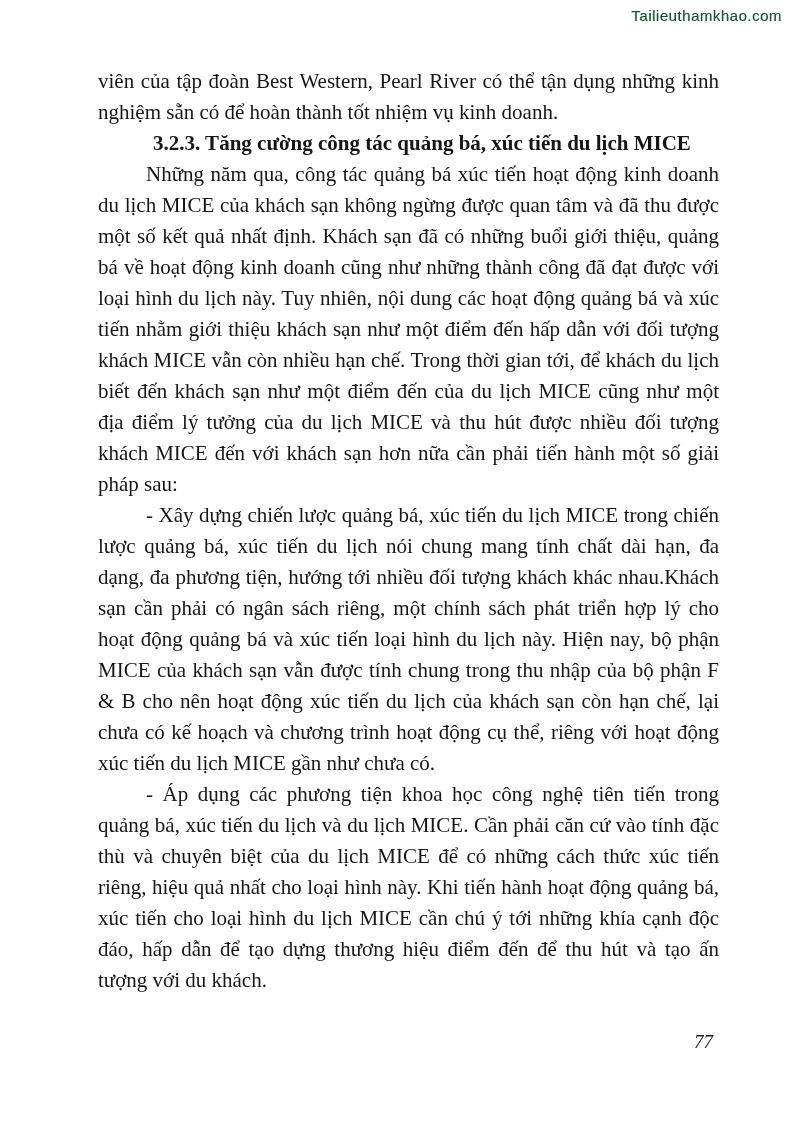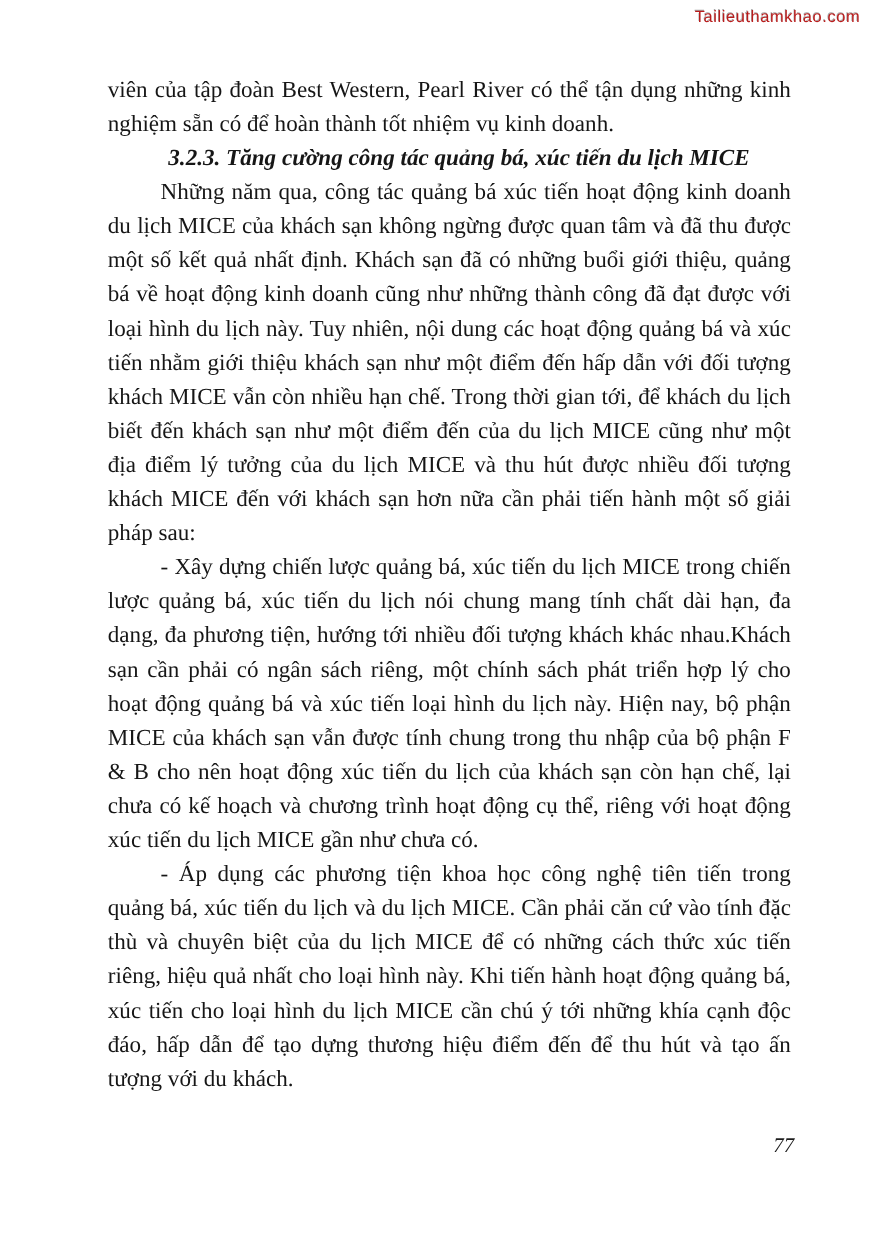--- a/index.html
+++ b/index.html
@@ -14,21 +14,21 @@
     overflow: hidden;
     font-family: "Liberation Serif", "DejaVu Serif", serif;
     color: #161616;
   }
   .watermark {
     position: absolute;
     top: 7px;
     right: 12px;
     font-family: "Liberation Sans", "DejaVu Sans", sans-serif;
     font-size: 15px;
-    color: #b91c1c;
+    color: #14532d;
     letter-spacing: 0.5px;
     text-shadow: 1px 1px 0 #ffffff, -0.5px -0.5px 0 #a8a8a8;
     user-select: none;
   }
   .content {
     position: absolute;
     left: 98px;
     top: 66px;
     width: 621px;
     font-size: 21px;
@@ -37,31 +37,30 @@
   }
   .content p {
     margin: 0;
     text-indent: 48px;
   }
   .content p.continuation {
     text-indent: 0;
   }
   .section-heading {
     font-weight: bold;
-    font-style: italic;
     padding-left: 7px;
     text-align: left;
     white-space: nowrap;
   }
   .page-number {
     position: absolute;
     top: 1031px;
     left: 694px;
     width: 28px;
-    text-align: right;
+    text-align: left;
     font-size: 19px;
     font-style: italic;
     color: #1c1c1c;
   }
 </style>
 </head>
 <body>
 
 <div class="watermark">Tailieuthamkhao.com</div>
 

